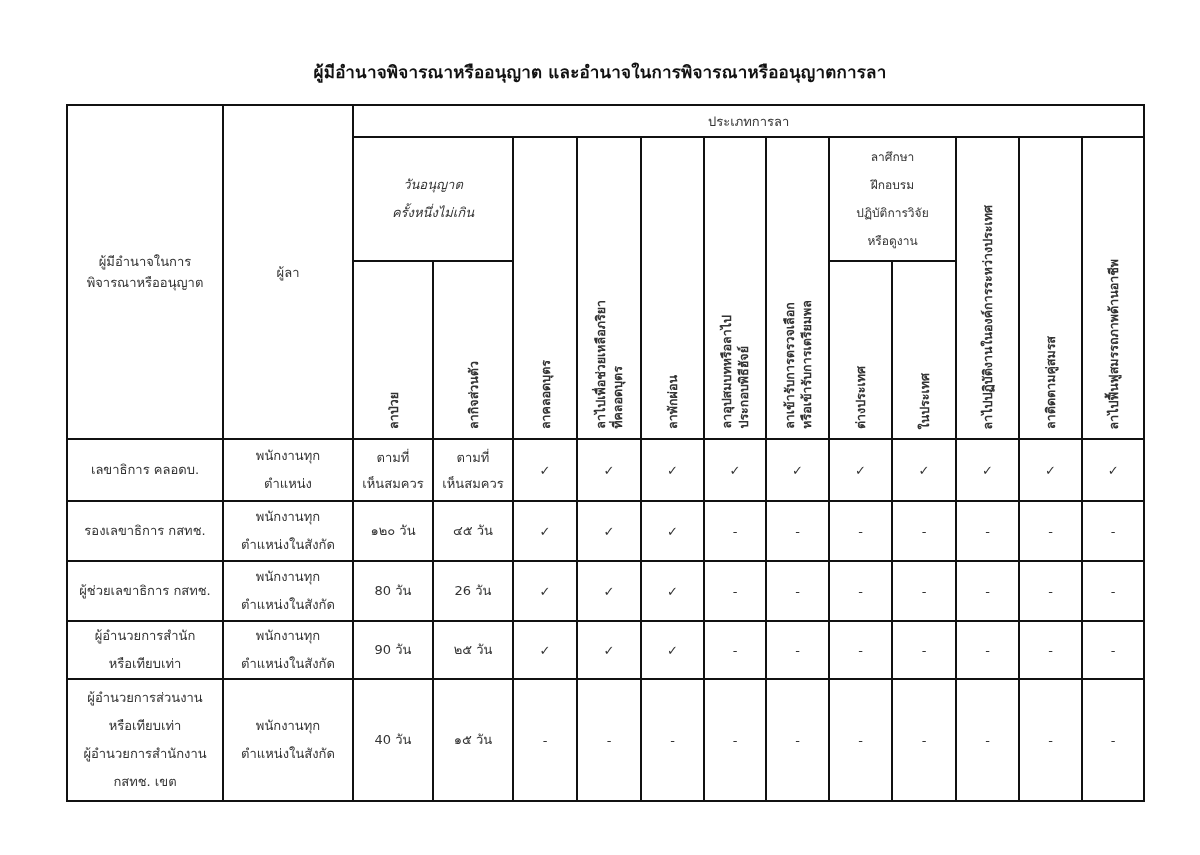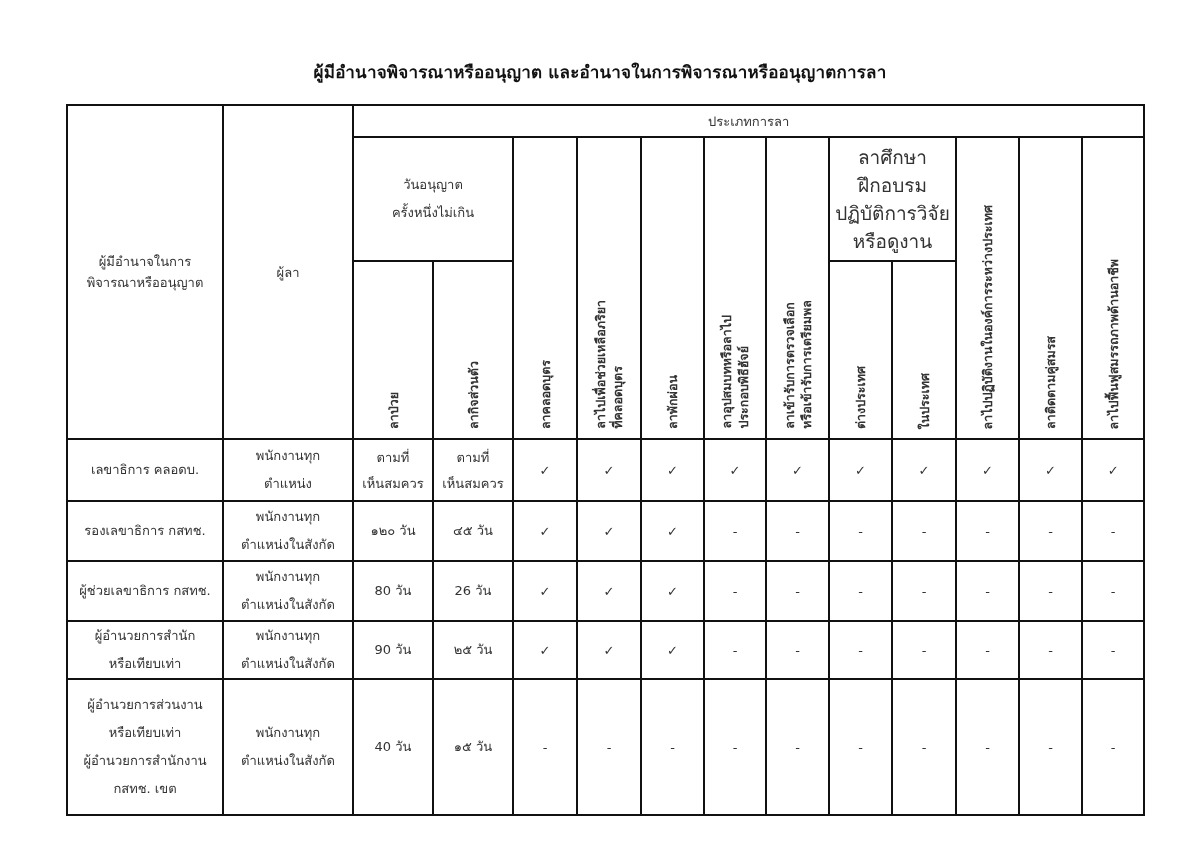--- a/index.html
+++ b/index.html
@@ -79,31 +79,31 @@
       <col style="width:62px">
   </colgroup>
   <tbody>
       <tr style="height:32px">
     <th rowspan="3" class="hdr-bold pre">ผู้มีอำนาจในการ
 พิจารณาหรืออนุญาต</th>
     <th rowspan="3" class="hdr-bold">ผู้ลา</th>
     <th colspan="12" class="hdr-bold" style="font-size:13px;">ประเภทการลา</th>
   </tr>
   <tr style="height:124px">
-    <th colspan="2" class="hdr-bold pre" style="line-height:28px;">วันอนุญาต
+    <th colspan="2" class="hdr-bold pre" style="line-height:28px;font-style:italic;">วันอนุญาต
 ครั้งหนึ่งไม่เกิน</th>
     <th rowspan="2" class="vcell vbottom"><span class="vtext two">ลาคลอดบุตร</span></th>
     <th rowspan="2" class="vcell vbottom"><span class="vtext two">ลาไปเพื่อช่วยเหลือภริยา
 ที่คลอดบุตร</span></th>
     <th rowspan="2" class="vcell vbottom"><span class="vtext">ลาพักผ่อน</span></th>
     <th rowspan="2" class="vcell vbottom"><span class="vtext two">ลาอุปสมบทหรือลาไป
 ประกอบพิธีฮัจย์</span></th>
     <th rowspan="2" class="vcell vbottom"><span class="vtext two">ลาเข้ารับการตรวจเลือก
 หรือเข้ารับการเตรียมพล</span></th>
-    <th colspan="2" class="hdr-bold pre" style="line-height:28px; font-size:19px;">ลาศึกษา
+    <th colspan="2" class="hdr-bold pre" style="line-height:28px; font-size:12px;">ลาศึกษา
 ฝึกอบรม
 ปฏิบัติการวิจัย
 หรือดูงาน</th>
     <th rowspan="2" class="vcell vbottom"><span class="vtext">ลาไปปฏิบัติงานในองค์การระหว่างประเทศ</span></th>
     <th rowspan="2" class="vcell vbottom"><span class="vtext">ลาติดตามคู่สมรส</span></th>
     <th rowspan="2" class="vcell vbottom"><span class="vtext">ลาไปฟื้นฟูสมรรถภาพด้านอาชีพ</span></th>
   </tr>
   <tr style="height:178px">
     <th class="vcell vbottom"><span class="vtext">ลาป่วย</span></th>
     <th class="vcell vbottom"><span class="vtext">ลากิจส่วนตัว</span></th>
@@ -179,21 +179,21 @@
     <td class="mark">✓</td>
     <td class="dash">-</td>
     <td class="dash">-</td>
     <td class="dash">-</td>
     <td class="dash">-</td>
     <td class="dash">-</td>
     <td class="dash">-</td>
     <td class="dash">-</td>
   </tr>
 
-  <tr style="height:136px">
+  <tr style="height:122px">
     <td class="body-left pre">ผู้อำนวยการส่วนงาน
 หรือเทียบเท่า
 ผู้อำนวยการสำนักงาน
  กสทช. เขต</td>
     <td class="body-left pre">พนักงานทุก
 ตำแหน่งในสังกัด</td>
     <td class="body-days">40 วัน</td>
     <td class="body-days">๑๕ วัน</td>
     <td class="dash">-</td>
     <td class="dash">-</td>

